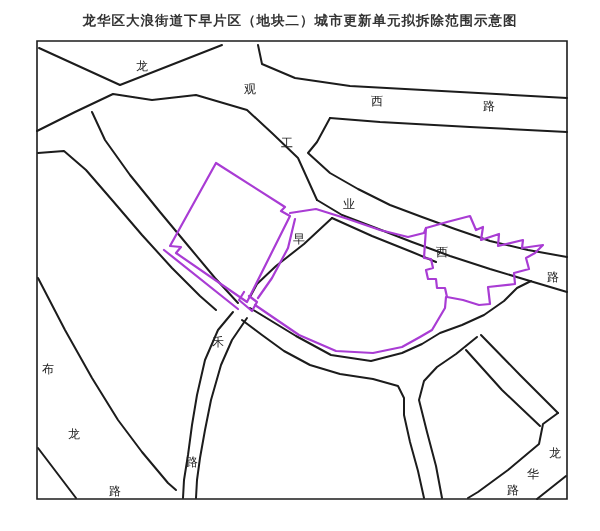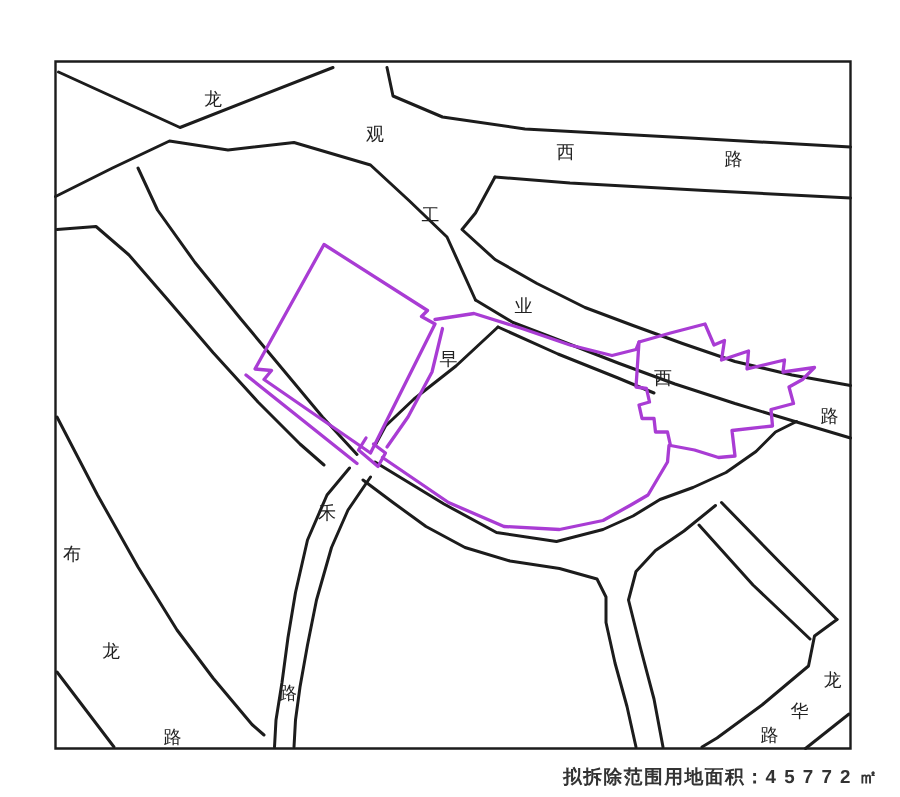--- a/index.html
+++ b/index.html
@@ -23,20 +23,21 @@
     position:absolute;bottom:4px;right:14px;
     font-size:12.5px;color:#333;font-weight:bold;letter-spacing:1px;
     white-space:nowrap;
   }
 </style>
 </head>
 <body>
 
 <div class="stage">
 
+  <div class="map-title">龙华区大浪街道下早片区（地块二）城市更新单元拟拆除范围示意图</div>
 
   <svg class="map-svg" width="600" height="531" viewBox="0 0 600 531" xmlns="http://www.w3.org/2000/svg">
 
     <path class="map-border" d="M37,41 H567 V499 H37 Z"></path>
 
     <g>
       <path class="road-line" d="M39,48 L120,85 L222,45"></path>
       <path class="road-line" d="M258,45 L262,64 L295,78 L350,86 L460,92 L567,98"></path>
       <path class="road-line" d="M37,131 L75,112 L113,94 L152,100 L196,95 L247,110 L273,134 L298,158 L317,200"></path>
       <path class="road-line" d="M330,118 L380,122 L470,127 L567,132"></path>
@@ -83,17 +84,14 @@
         <text class="road-char" x="192" y="466">路</text>
         <text class="road-char" x="48" y="373">布</text>
         <text class="road-char" x="74" y="438">龙</text>
         <text class="road-char" x="115" y="495">路</text>
         <text class="road-char" x="555" y="457">龙</text>
         <text class="road-char" x="533" y="478">华</text>
         <text class="road-char" x="513" y="494">路</text>
       </g>
   </svg>
 
-  <div class="caption">
-    <span>拟拆除范围用地面积：</span><span>4 5 7 7 2</span><span>&nbsp;</span><span>㎡</span>
-  </div>
 
 </div>
 
 </body></html>

